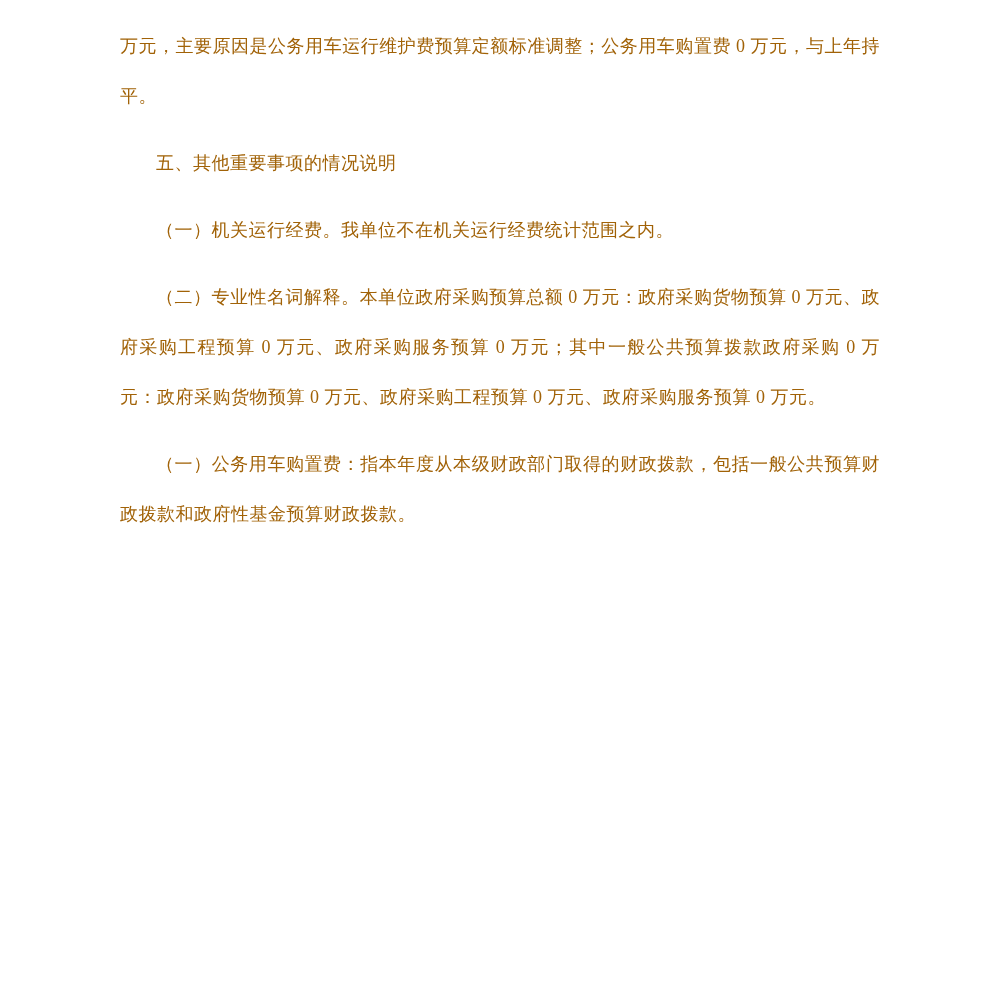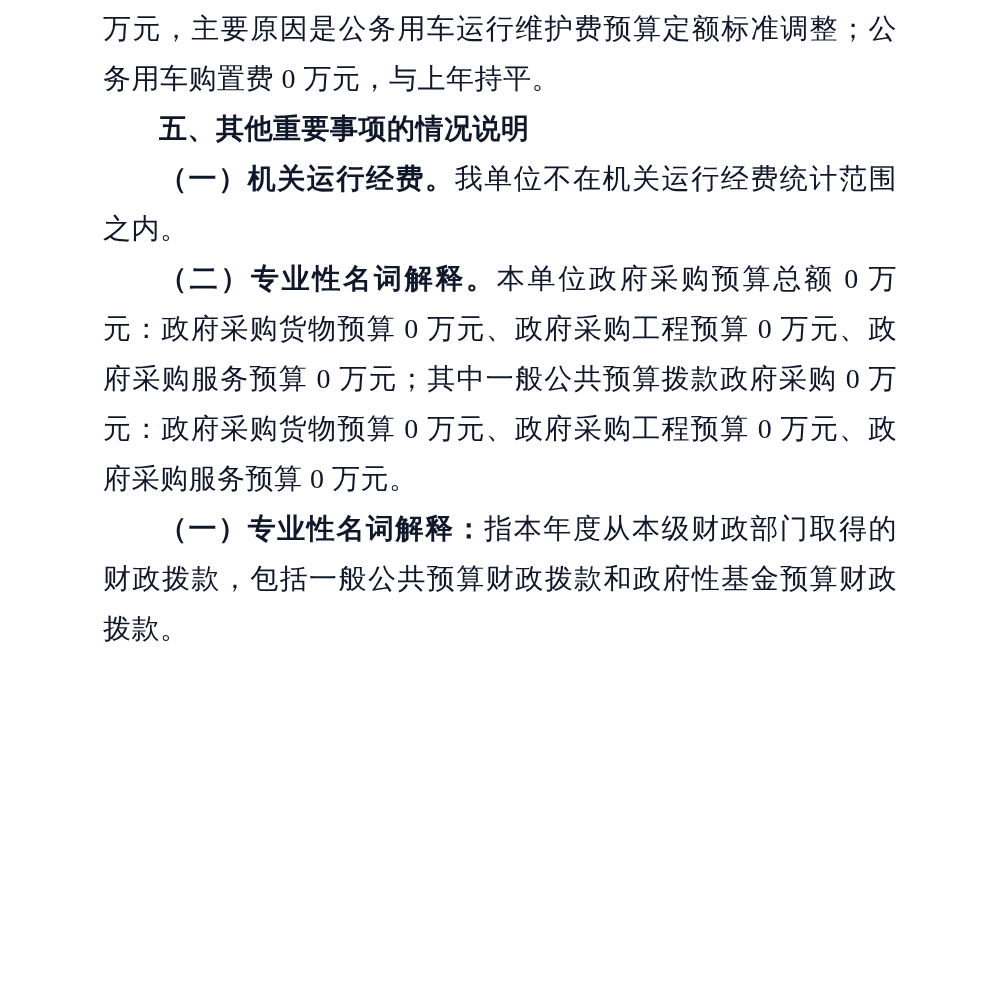--- a/index.html
+++ b/index.html
@@ -14,46 +14,46 @@
   }
   .page {
     box-sizing: border-box;
     width: 1000px;
     height: 1002px;
     padding: 4px 103px 0 103px;
     background: #ffffff;
     overflow: hidden;
   }
   p.para {
-    margin: 0;
+    margin: 17px;
     padding: 0;
-    font-size: 28px;
+    font-size: 18px;
     line-height: 50px;
-    color: #0f172a;
+    color: #a16207;
     text-align: justify;
     text-justify: inter-character;
     font-family: "Liberation Serif", "DejaVu Serif", serif;
     letter-spacing: 0.5px;
   }
   p.para.indent {
     text-indent: 2em;
   }
   p.para.heading {
     font-family: "Liberation Sans", "DejaVu Sans", sans-serif;
     font-weight: 700;
     text-align: left;
   }
   .seg-bold {
-    font-weight: 700;
+    font-weight: 400;
   }
 </style>
 </head>
 <body>
 
 <div class="page">
   <div id="doc-body">
       <p class="para"><span class="seg">万元，主要原因是公务用车运行维护费预算定额标准调整；公务用车购置费 0 万元，与上年持平。</span></p>
       <p class="para indent heading"><span class="seg-bold">五、其他重要事项的情况说明</span></p>
       <p class="para indent"><span class="seg-bold">（一）机关运行经费。</span><span class="seg">我单位不在机关运行经费统计范围之内。</span></p>
       <p class="para indent"><span class="seg-bold">（二）专业性名词解释。</span><span class="seg">本单位政府采购预算总额 0 万元：政府采购货物预算 0 万元、政府采购工程预算 0 万元、政府采购服务预算 0 万元；其中一般公共预算拨款政府采购 0 万元：政府采购货物预算 0 万元、政府采购工程预算 0 万元、政府采购服务预算 0 万元。</span></p>
-      <p class="para indent"><span class="seg-bold">（一）专业性名词解释：</span><span class="seg">指本年度从本级财政部门取得的财政拨款，包括一般公共预算财政拨款和政府性基金预算财政拨款。</span></p>
+      <p class="para indent"><span class="seg-bold">（一）公务用车购置费：</span><span class="seg">指本年度从本级财政部门取得的财政拨款，包括一般公共预算财政拨款和政府性基金预算财政拨款。</span></p>
     </div>
 </div>
 
 </body></html>

